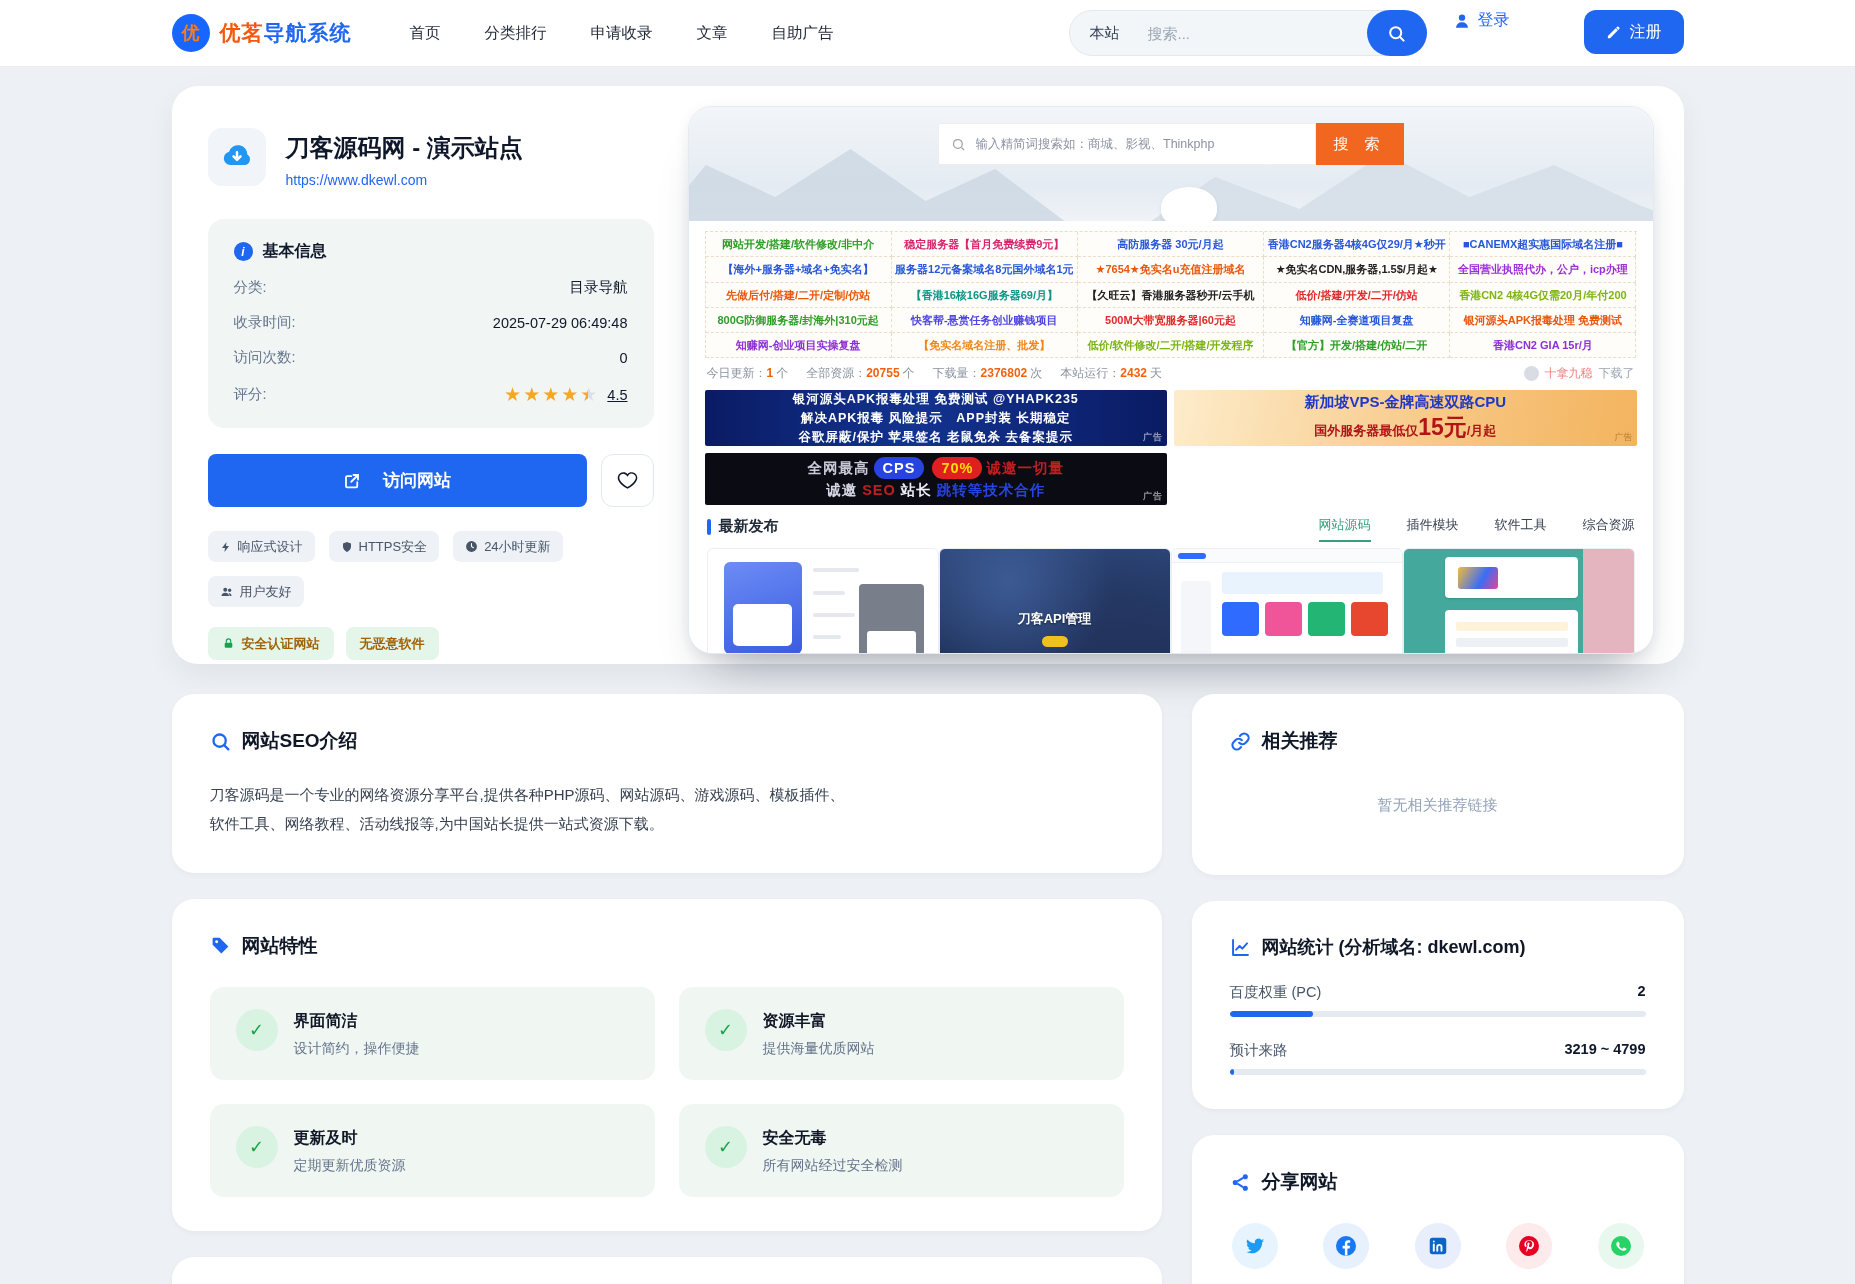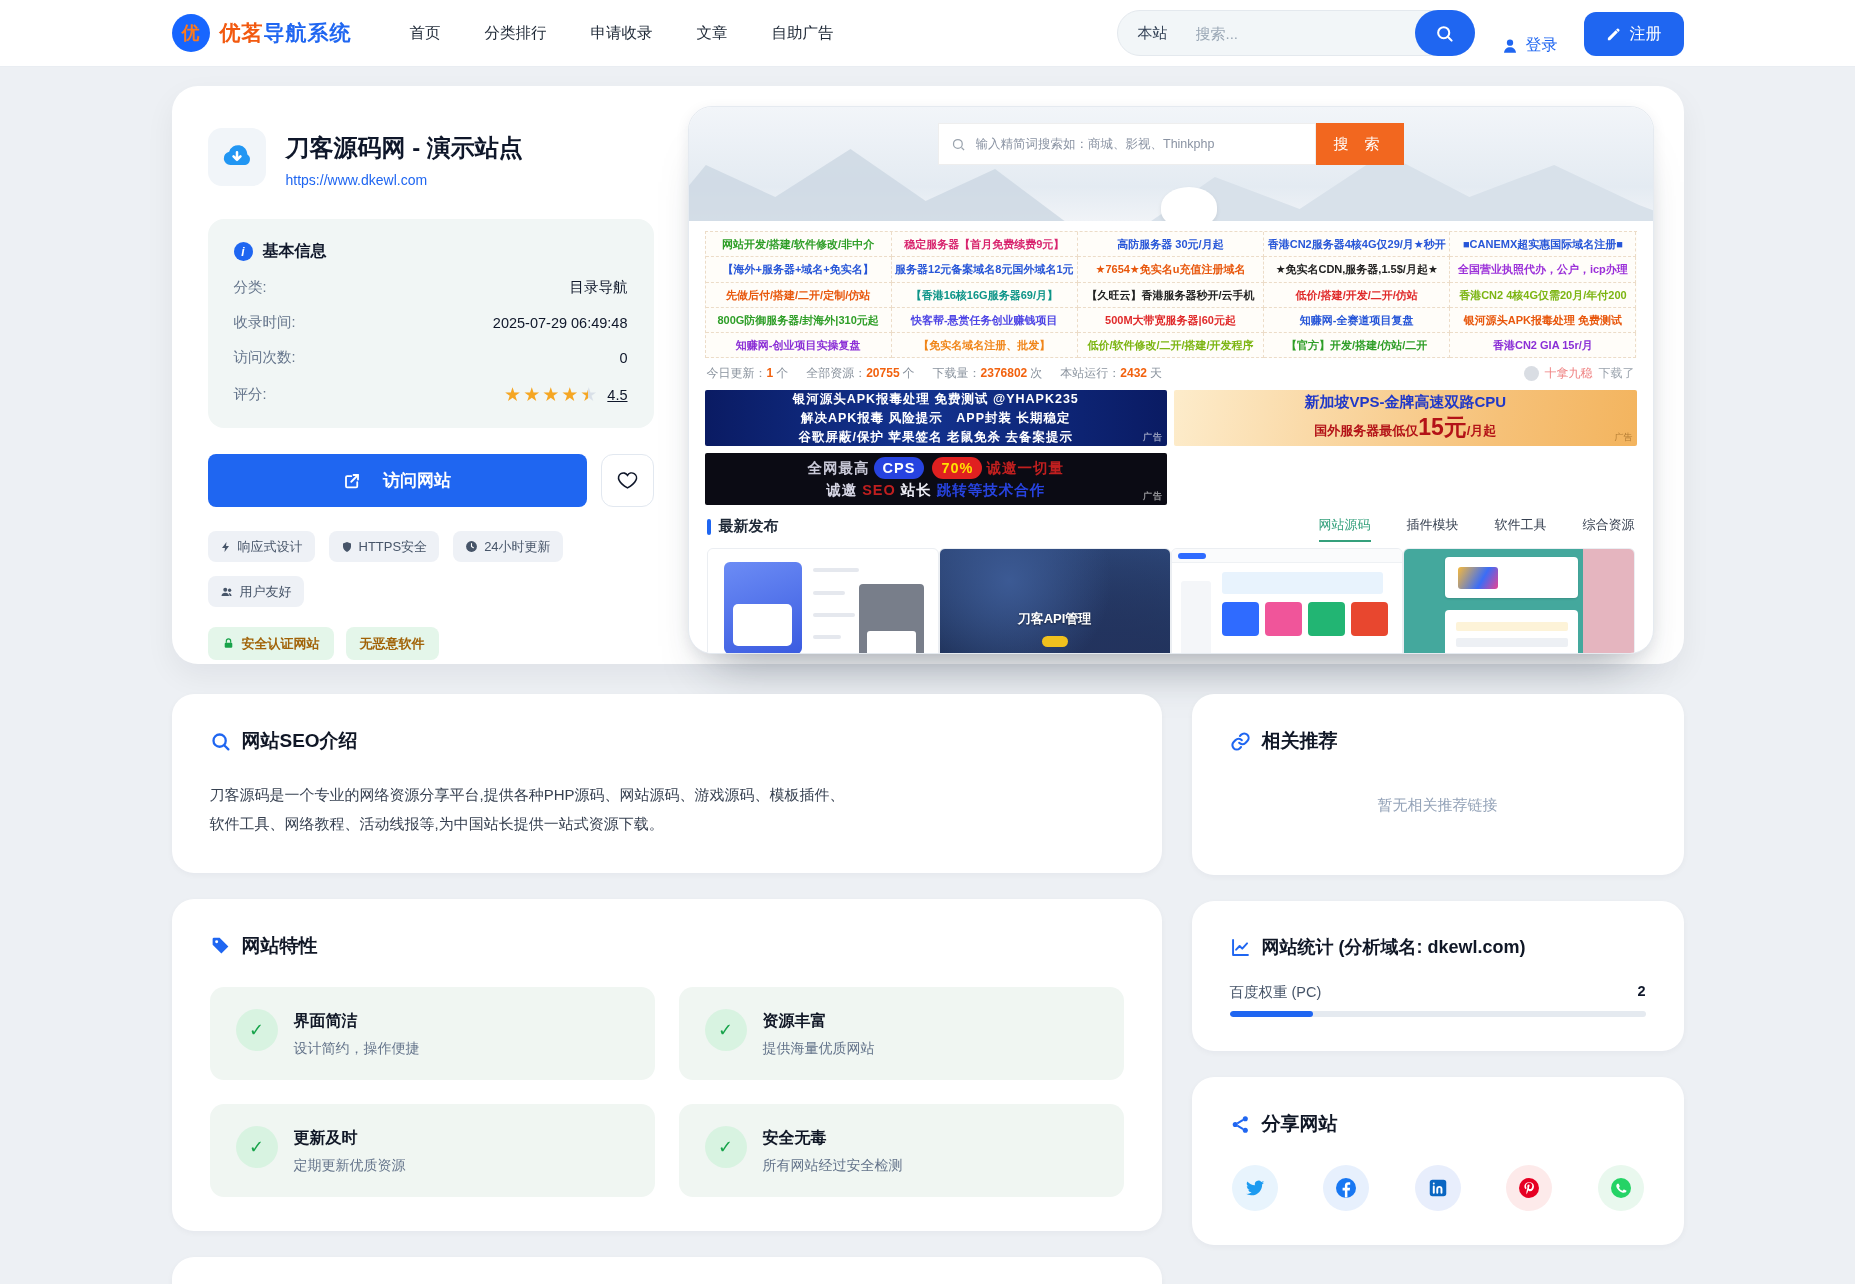--- a/index.html
+++ b/index.html
@@ -10,28 +10,28 @@
   svg { display:block; }
 
   
   .nav { background:#fff; height:66px; box-shadow:0 1px 0 #e9edf2; position:relative; z-index:5; }
   .nav-inner { display:flex; align-items:center; height:66px; }
   .logo { display:flex; align-items:center; gap:10px; }
   .logo-badge { width:38px; height:38px; border-radius:50%; background:#1766ff; color:#ff7a1a; font-weight:800; font-size:18px; display:flex; align-items:center; justify-content:center; }
   .brand { font-size:21px; font-weight:800; letter-spacing:1px; }
   .brand .b1 { color:#f2590f; } .brand .b2 { color:#1f66f1; }
   .menu { display:flex; gap:44px; margin-left:58px; font-size:15.5px; color:#1f2937; }
-  .nav-right { margin-left:auto; display:flex; align-items:flex-end; gap:26px; }
+  .nav-right { margin-left:auto; display:flex; align-items:flex-start; gap:26px; }
   .searchbar { width:358px; height:46px; background:#f2f6f8; border:1px solid #e4e9ee; border-radius:26px; display:flex; align-items:center; padding-left:20px; position:relative; }
   .scope { font-size:15px; color:#334155; margin-right:28px; }
   .sinput { border:none; outline:none; background:transparent; font-size:15px; color:#334155; width:170px; font-family:inherit; }
   .sinput::placeholder { color:#9aa7b5; }
   .sbtn { position:absolute; right:-1px; top:-1px; width:60px; height:46px; background:#1f66f1; border:none; border-radius:23px; display:flex; align-items:center; justify-content:center; cursor:pointer; }
   .login { display:flex; align-items:center; gap:7px; color:#1f66f1; font-size:16px; }
-  .register { height:44px; padding:0 22px; border:none; border-radius:12px; background:#1f66f1; color:#fff; font-size:16px; display:flex; align-items:center; gap:9px; cursor:pointer; font-family:inherit; }
+  .register { height:44px; padding:0 22px; border:none; border-radius:12px; background:#1f66f1; color:#fff; font-size:16px; display:flex; align-items:center; gap:9px; cursor:pointer; font-family:inherit;margin-left:48px; }
 
   
   .hero { margin-top:20px; }
   .hero-card { background:#fff; border-radius:26px; padding:16px 30px; box-shadow:0 12px 30px rgba(15,23,42,.06); display:flex; gap:34px; height:578px; }
   .hero-left { width:452px; flex-shrink:0; padding:26px 0 0 6px; }
   .site-head { display:flex; gap:20px; align-items:flex-start; }
   .site-ico { width:58px; height:58px; border-radius:14px; background:#f1f5f9; display:flex; align-items:center; justify-content:center; }
   .site-title { font-size:24px; font-weight:800; color:#0f172a; padding-top:4px; }
   .site-url { font-size:14px; color:#1f66f1; margin-top:8px; display:inline-block; }
   .info-panel { margin-top:30px; background:#f1f6f5; border-radius:16px; padding:22px 26px; }
@@ -525,20 +525,29 @@
       </div>
       <div class="stat-row">
         <div class="stat-line">
             <span>百度权重 (PC)</span>
             <b>2</b>
           </div>
         <div class="pbar">
             <div class="pfill" style="width: 20%;"></div>
           </div>
       </div>
+      <div class="stat-row">
+        <div class="stat-line">
+            <span>预计来路</span>
+            <b>3219 ~ 4799</b>
+          </div>
+        <div class="pbar">
+            <div class="pfill" style="width: 1.2%;"></div>
+          </div>
+      </div>
     </div>
 
     <div class="card">
       <div class="card-title">
         <span>
             <svg width="21" height="21" viewBox="0 0 24 24" fill="#1f66f1">
               <circle cx="6" cy="12" r="2.9"></circle>
               <circle cx="17.5" cy="5.5" r="2.9"></circle>
               <circle cx="17.5" cy="18.5" r="2.9"></circle>
               <path d="M8.4 10.7l6.6-4M8.4 13.3l6.6 4" stroke="#1f66f1" stroke-width="2.2"></path>

